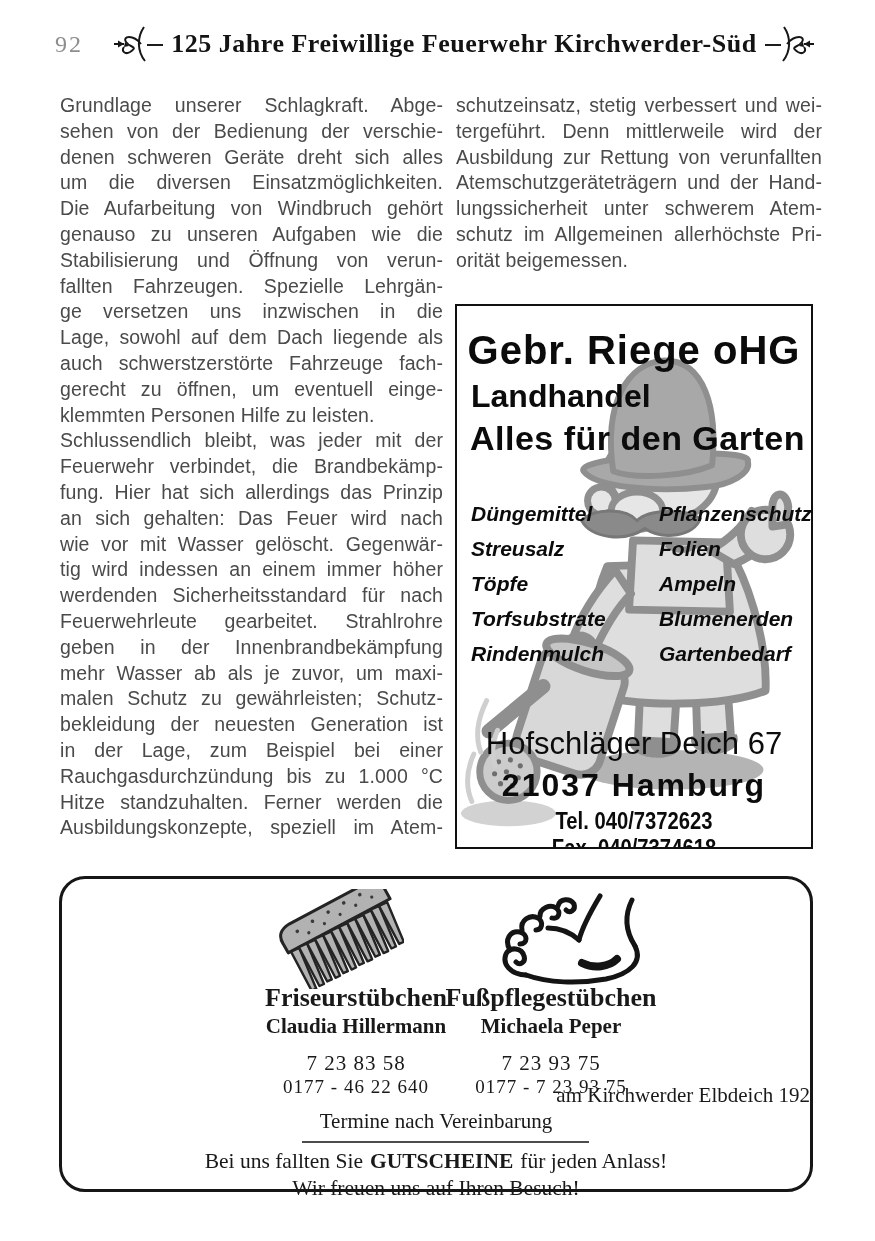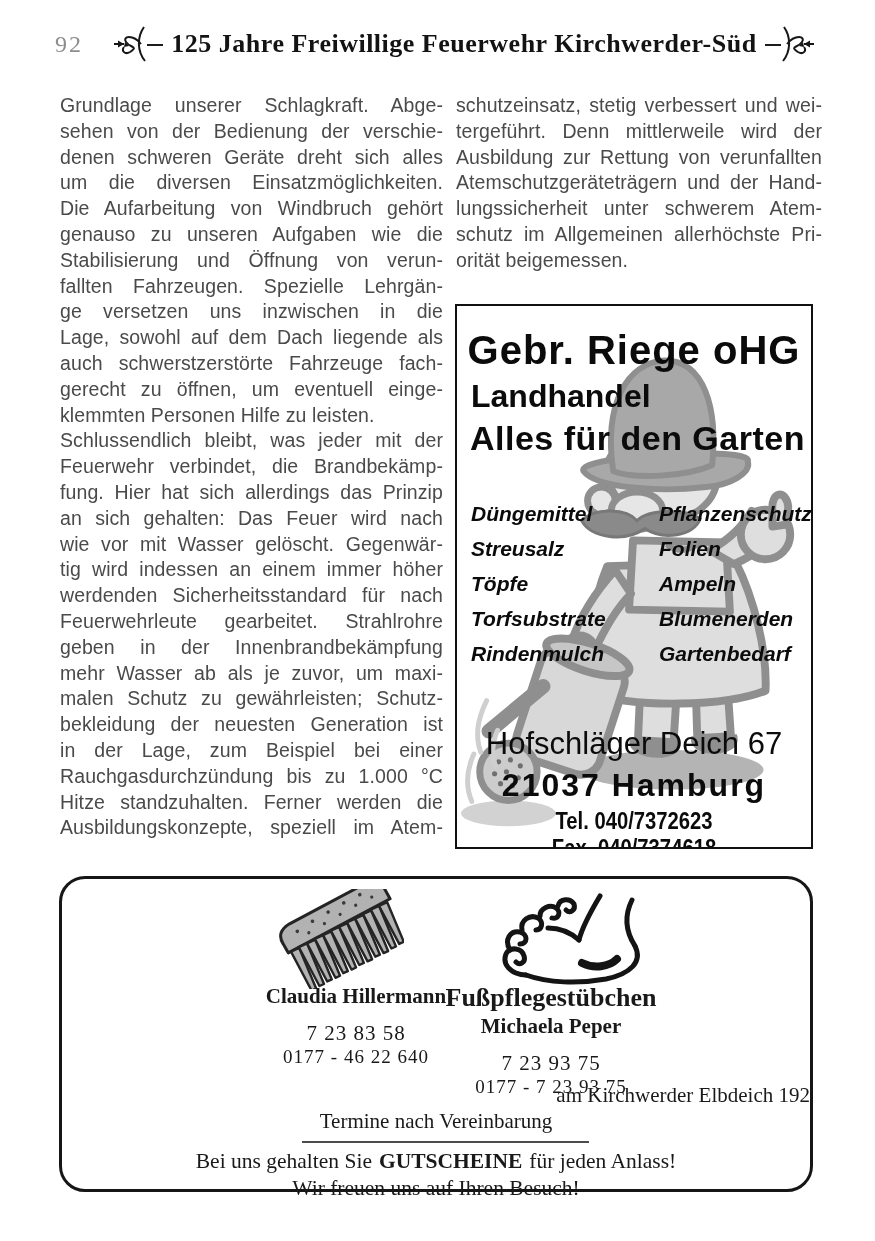--- a/index.html
+++ b/index.html
@@ -273,34 +273,35 @@
         <path d="M44,84 C28,83 20,73 24,63 C28,55 40,57 42,65 C44,71 38,75 34,71"></path>
         <path d="M28,59 C22,49 28,39 38,41 C46,43 46,53 38,53"></path>
         <path d="M40,39 C38,29 48,23 56,27 C62,31 60,39 54,39"></path>
         <path d="M58,25 C58,17 68,13 74,17 C80,21 76,29 70,27"></path>
         <path d="M76,15 C78,7 88,7 92,13 C94,19 88,23 84,19"></path>
         <path d="M100,72 C112,78 127,76 135,68" stroke-width="8"></path>
       </svg>
     </span>
 
     <div class="abs salon-col sc-left">
+      <div class="salon-name">Friseurstübchen</div>
       <div class="salon-owner">Claudia Hillermann</div>
       <div class="salon-phone">7 23 83 58</div>
       <div class="salon-mobile">0177 - 46 22 640</div>
     </div>
 
     <div class="abs salon-col sc-right">
       <div class="salon-name">Fußpflegestübchen</div>
       <div class="salon-owner">Michaela Peper</div>
       <div class="salon-phone">7 23 93 75</div>
       <div class="salon-mobile">0177 - 7 23 93 75</div>
     </div>
 
     <div class="abs salon-center salon-address">am Kirchwerder Elbdeich 192</div>
     <div class="abs salon-center salon-appointment">Termine nach Vereinbarung</div>
     <div class="abs salon-divider"></div>
     <div class="abs salon-center salon-voucher">
-      <span>Bei uns gehalten Sie</span><span class="vb">GUTSCHEINE</span><span>für jeden Anlass!</span>
+      <span>Bei uns fallten Sie</span><span class="vb">GUTSCHEINE</span><span>für jeden Anlass!</span>
     </div>
     <div class="abs salon-center salon-closing">Wir freuen uns auf Ihren Besuch!</div>
   </div>
 
 </div>
 
 </body></html>

